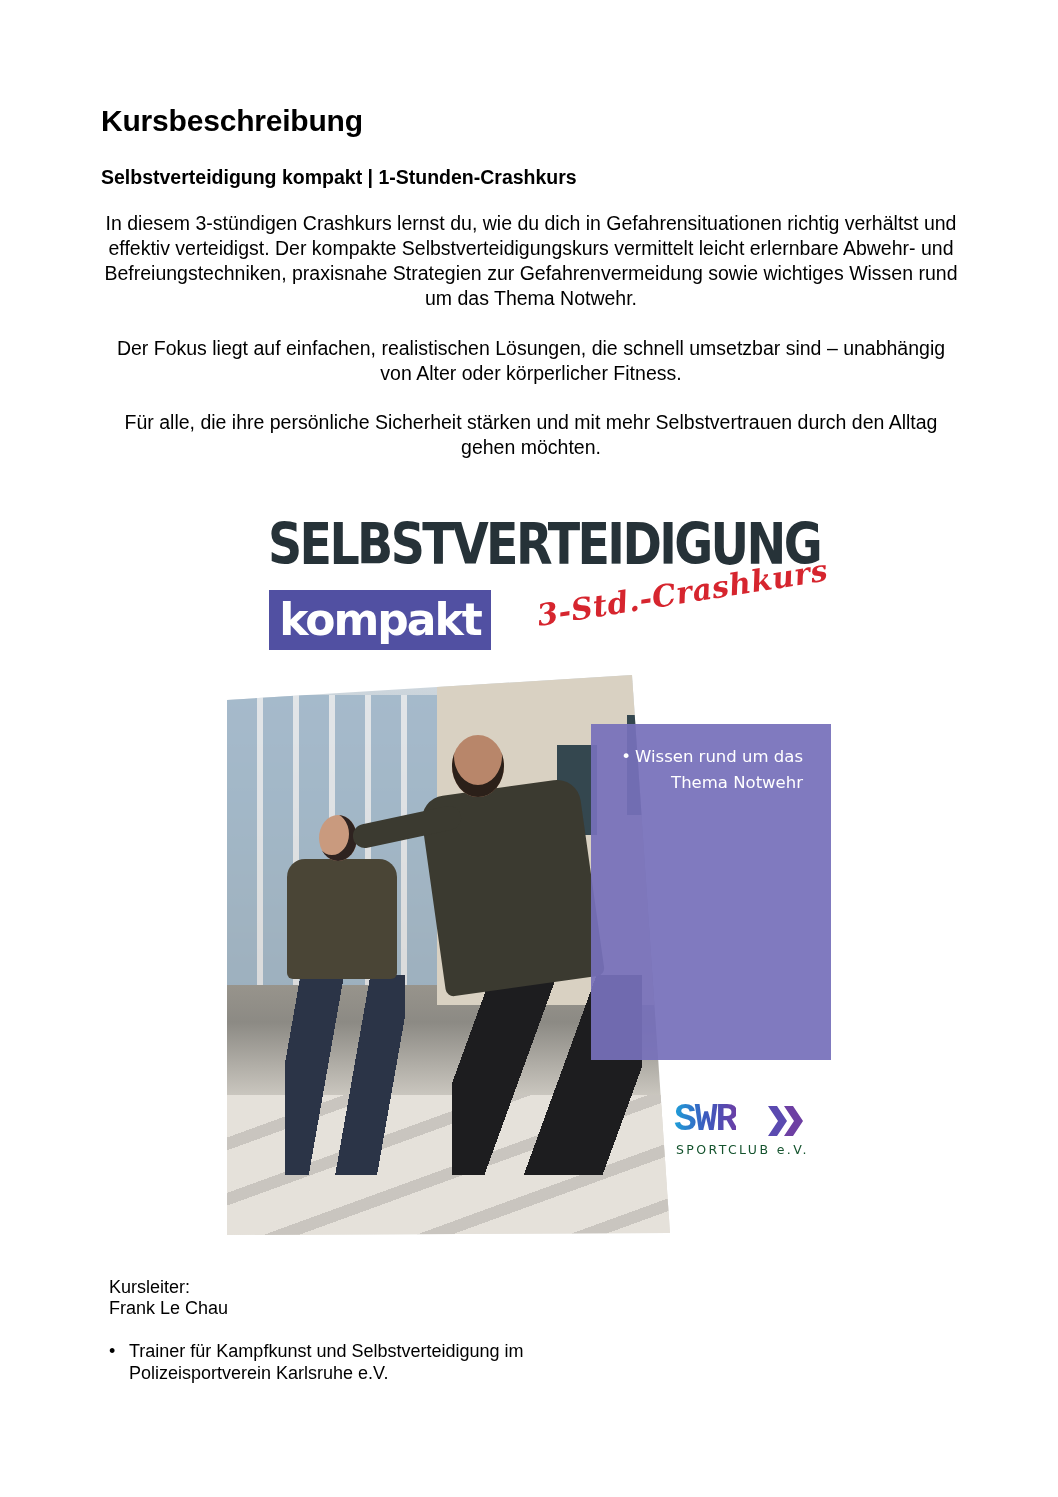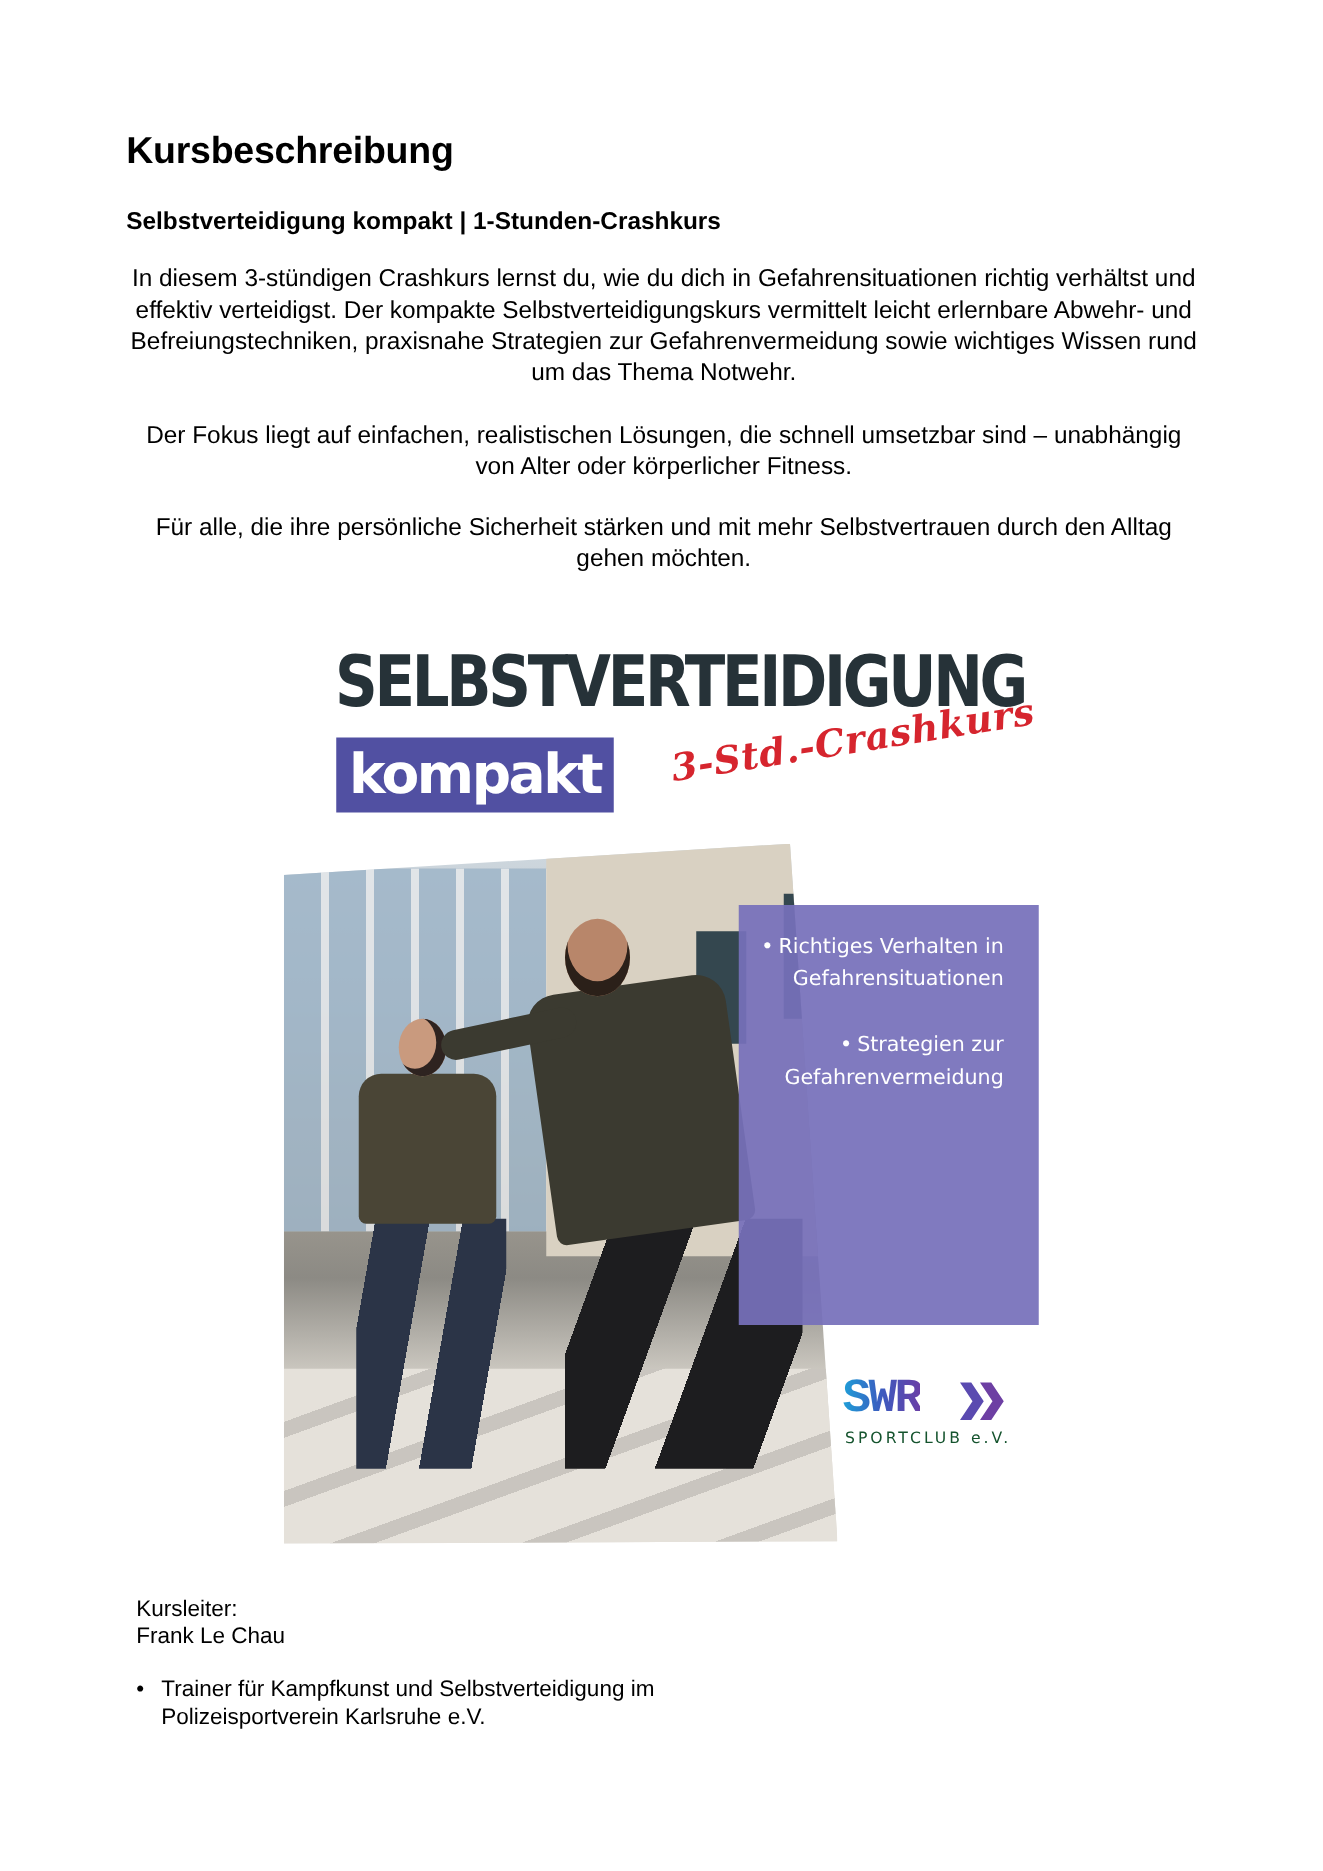--- a/index.html
+++ b/index.html
@@ -93,22 +93,21 @@
     <div class="person-man">
       <div class="m-legs"></div>
       <div class="m-body"></div>
       <div class="m-arm"></div>
       <div class="m-head"></div>
     </div>
   </div>
 
   <div class="info-box">
     <ul class="info-list">
-      <li class="info-item"><span class="bullet">•</span><span>Richtiges Verhalten in Gefahrensituationen</span></li>
-      <li class="info-item"><span class="bullet">•</span><span>Strategien zur Gefahrenvermeidung</span></li>
+      <li class="info-item"><span class="bullet">•</span><span>Wissen rund um das Thema Notwehr</span></li>
     </ul>
   </div>
 
   <div class="swr-logo">
     <div class="swr-text">SWR</div>
     <svg class="swr-chevrons" viewBox="0 0 40 34">
       <polygon points="0,2 9,2 19,17 9,32 0,32 10,17" fill="#5a4ab0"></polygon>
       <polygon points="16,2 25,2 35,17 25,32 16,32 26,17" fill="#6d3fa3"></polygon>
     </svg>
     <div class="swr-sub">SPORTCLUB e.V.</div>

